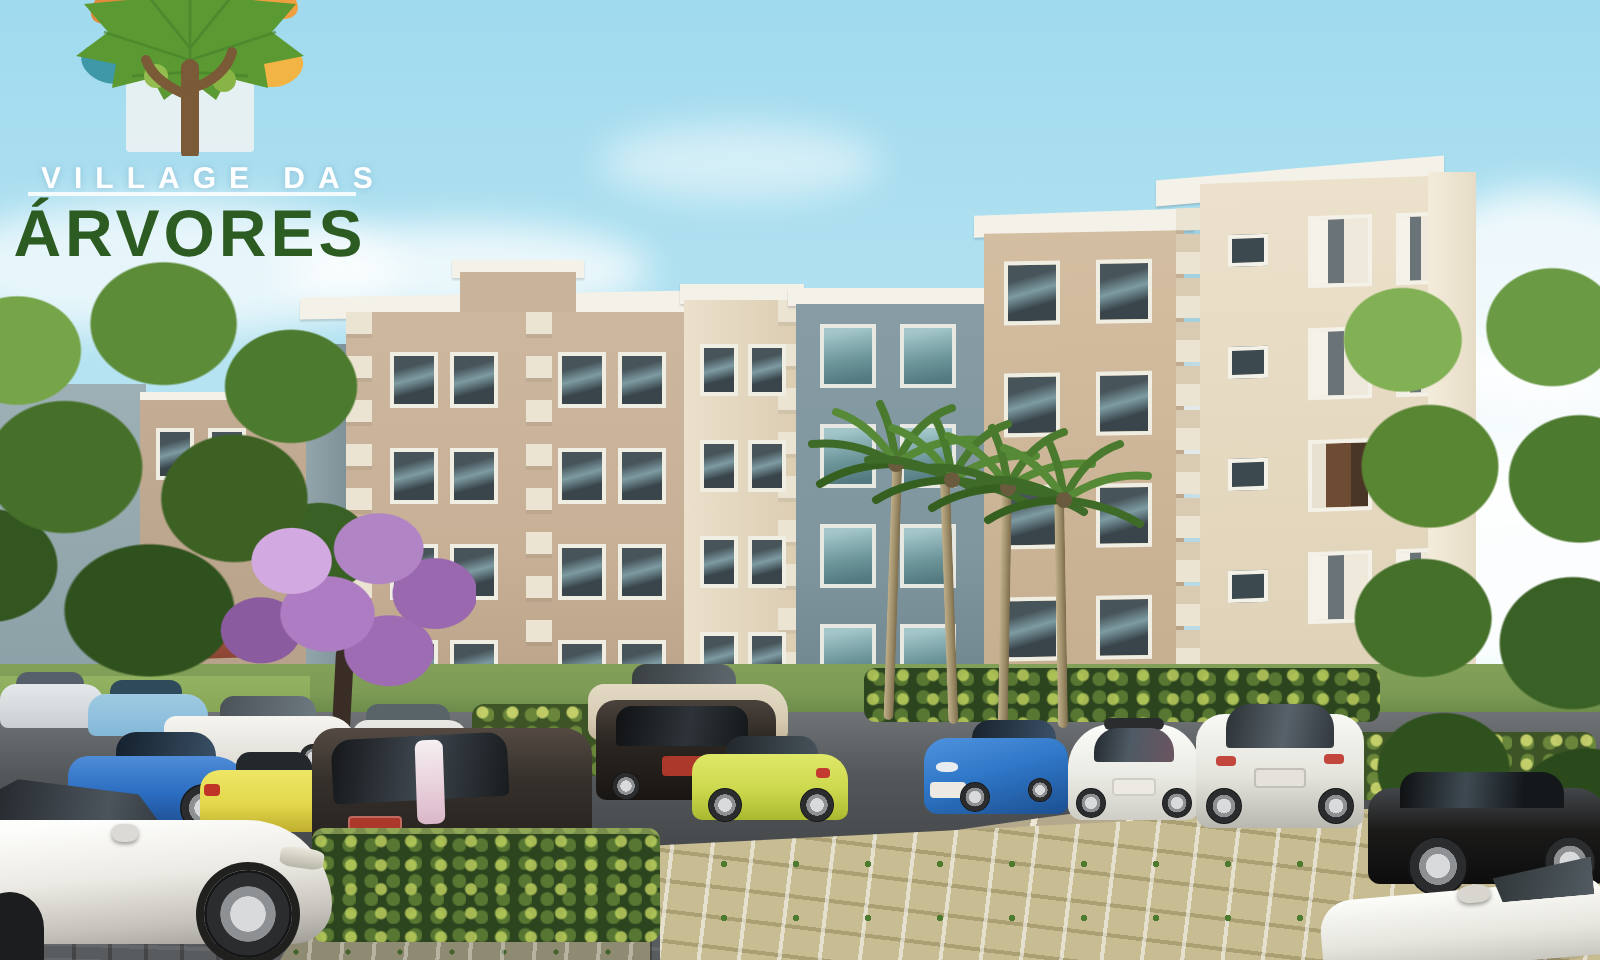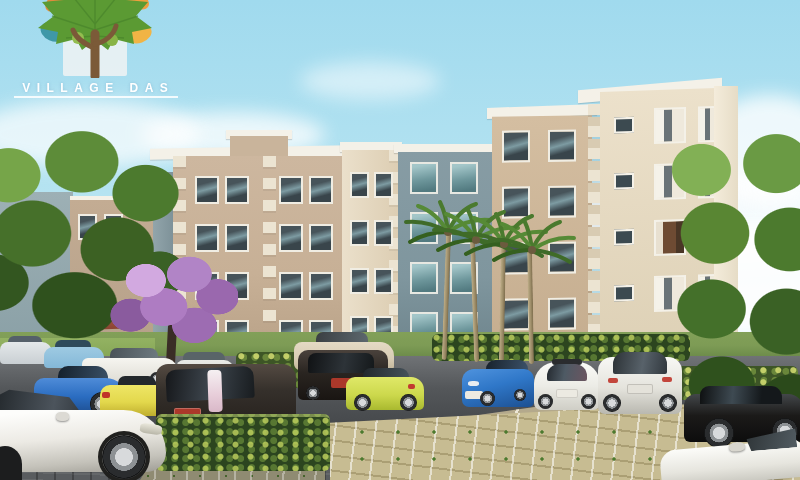--- a/index.html
+++ b/index.html
@@ -191,21 +191,21 @@
   .c-bsuv .w1{left:20px;top:32px;width:30px;height:30px;}
   .c-bsuv .w2{left:88px;top:32px;width:26px;height:26px;}
   .c-corner{left:660px;top:434px;width:142px;height:50px;transform:rotate(-5deg);}
   .c-corner .bd{left:0;top:11px;width:142px;height:38px;background:linear-gradient(180deg,#fcfcf9,#e6e5de 60%,#c9c8c0);border-radius:16px 8px 4px 4px;}
   .c-corner .gl{left:88px;top:0;width:50px;height:19px;background:linear-gradient(110deg,#2f3538,#525c62);clip-path:polygon(0 35%,100% 0,100% 100%,8% 100%);}
   .c-corner .mir{position:absolute;left:70px;top:9px;width:16px;height:9px;background:#d8d6ce;border-radius:40%;box-shadow:0 1px 2px rgba(0,0,0,.4);}
   
   .logo{left:0;top:0;width:200px;height:150px;}
   .logo-mark{position:absolute;left:28px;top:-14px;width:134px;height:92px;}
   .lg-sub{position:absolute;left:14px;top:81px;width:162px;text-align:center;color:#fff;
-          font-size:12px;font-weight:bold;letter-spacing:6.5px;text-indent:6.5px;white-space:nowrap;
+          font-size:15px;font-weight:bold;letter-spacing:6.5px;text-indent:6.5px;white-space:nowrap;
           text-shadow:0 0 3px rgba(120,170,200,.6);}
   .lg-line{position:absolute;left:14px;top:96px;width:164px;height:2px;background:rgba(255,255,255,.85);}
   .lg-main{position:absolute;left:4px;top:98px;width:182px;text-align:center;color:var(--logo-title-green,#2d5c22);
            font-size:33px;font-weight:bold;letter-spacing:2px;white-space:nowrap;}
 </style>
 </head>
 <body>
 
 <div class="stage">
 
@@ -477,15 +477,16 @@
       <circle cx="50" cy="52" r="6" fill="#93bd4f"></circle>
       <circle cx="84" cy="54" r="6" fill="#88b446"></circle>
       <g stroke="#7b5a38" fill="none" stroke-linecap="round">
         <path d="M67,90 L67,48" stroke-width="9"></path>
         <path d="M67,62 C56,58 48,52 45,44" stroke-width="5"></path>
         <path d="M67,58 C78,56 86,48 88,40" stroke-width="5"></path>
       </g>
     </svg>
     <div class="lg-sub">VILLAGE DAS</div>
     <div class="lg-line"></div>
+    <div class="lg-main">ÁRVORES</div>
   </div>
 
 </div>
 
 </body></html>

